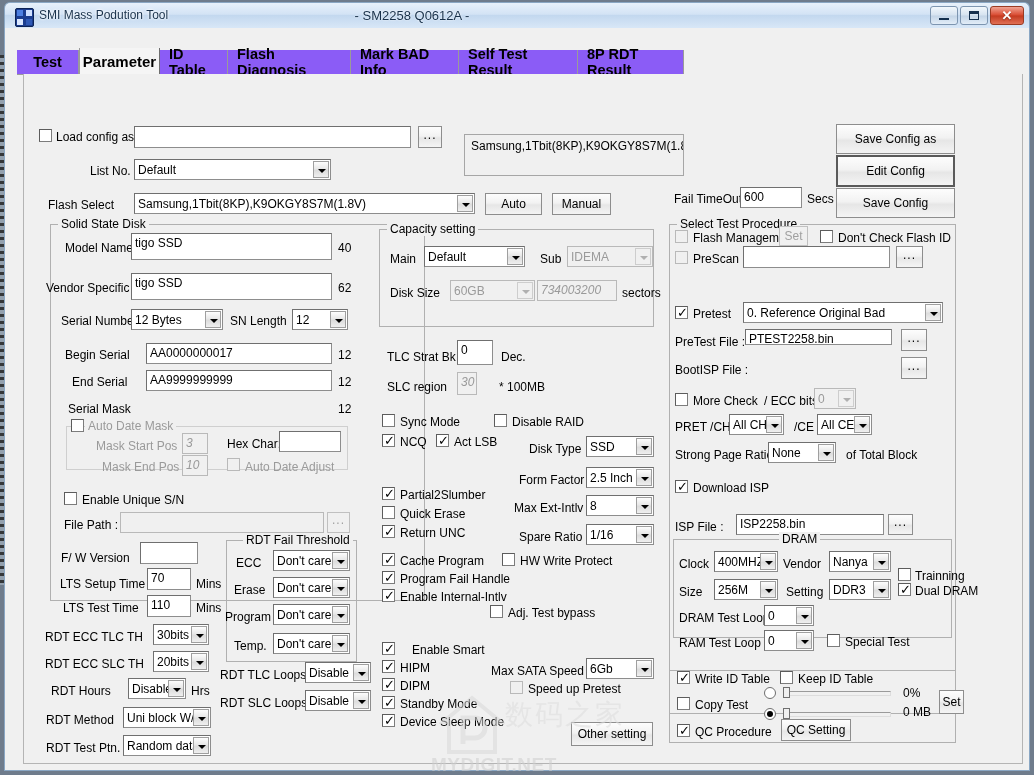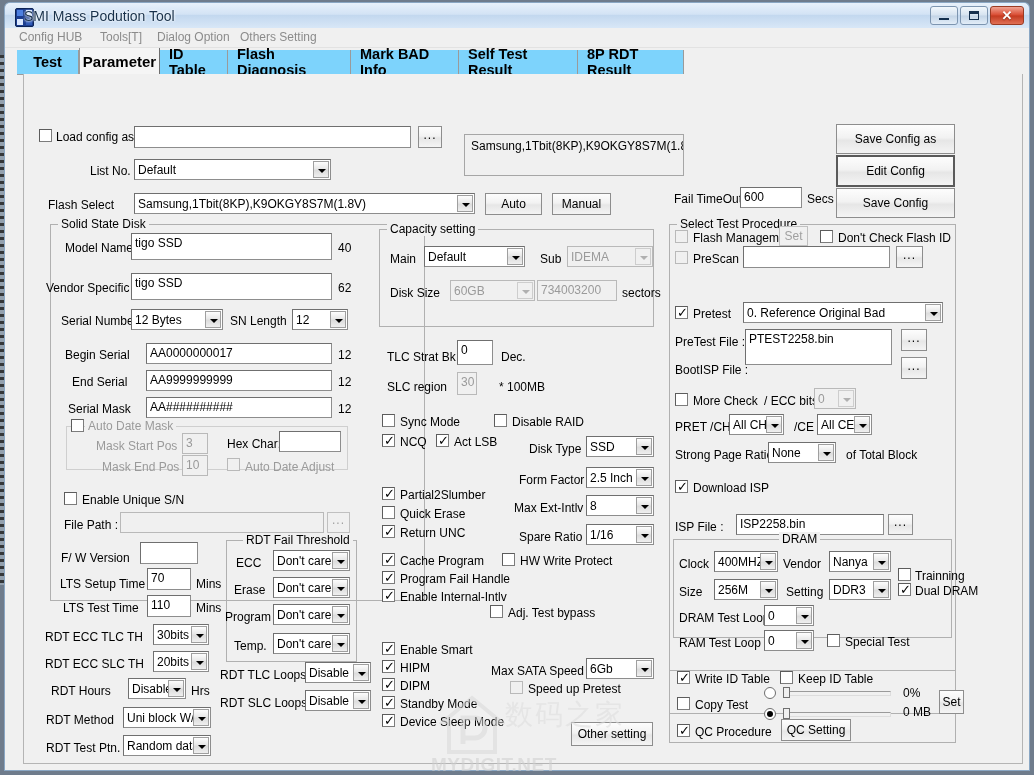--- a/index.html
+++ b/index.html
@@ -15,21 +15,21 @@
     box-sizing:border-box;
   }
   #titlebar{
     position:absolute;left:4px;top:2px;width:1026px;height:26px;
     background:linear-gradient(to bottom,#e8f1fb 0%,#d3e3f5 45%,#c3d8ef 50%,#d8e7f7 100%);
     border:1px solid #8aa7c4;border-bottom:none;
     border-top-left-radius:6px;border-top-right-radius:6px;
     box-sizing:border-box;
   }
   #titlebar .tbtext{
-    position:absolute;left:19px;top:5px;font-size:14px;color:#17304a;
+    position:absolute;left:34px;top:5px;font-size:12px;color:#17304a;
     text-shadow:0 0 2px #fff,0 0 3px #fff;white-space:nowrap;
   }
   #titlebar .tbsub{
     position:absolute;left:0;right:0;top:5px;text-align:center;
     font-size:13px;color:#17304a;text-shadow:0 0 2px #fff;
     padding-right:210px;
   }
   #appicon{
     position:absolute;left:10px;top:5px;width:17px;height:17px;
     background:#1b3d8f;border:1px solid #0c2355;border-radius:2px;
@@ -74,21 +74,21 @@
   }
   #menubar .mi{
     position:absolute;top:2px;font-size:12px;color:#8b8b8b;cursor:default;
   }
   
   #tabstrip{
     position:absolute;left:12px;top:20px;width:1000px;height:26px;
   }
   .tab{
     position:absolute;top:2px;height:24px;box-sizing:border-box;
-    background:#7dd3fc;
+    background:#8b5cf6;
     border-right:1px solid #9a9a9a;
     display:flex;align-items:center;justify-content:center;
     font-size:14.5px;font-weight:bold;color:#000;
     padding:0 9px;cursor:pointer;
   }
   .tab.active{
     top:0;height:26px;background:#f5f5f5;
     border-left:1px solid #9a9a9a;
     border-right:1px solid #6f6f6f;
     font-size:15px;
@@ -110,21 +110,21 @@
 
   
   .lbl{position:absolute;font-size:12px;color:#000;white-space:nowrap;}
   .lbl.dim{color:#9a9a9a;}
   .tf{
     position:absolute;box-sizing:border-box;height:20px;
     background:#fff;border:1px solid #8d8d8d;border-top-color:#6f6f6f;border-left-color:#6f6f6f;
     font-family:"Liberation Sans",sans-serif;font-size:12px;color:#000;
     padding:2px 3px;line-height:15px;white-space:nowrap;overflow:hidden;
   }
-  .tf.ro{background:#f0f0f0;color:#9a9a9a;border-color:#b9b9b9;}
+  .tf.ro{background:#f0f0f0;color:#9a9a9a;border-color:#b9b9b9;font-style:italic;}
   .tf.flat{border:1px solid #a6a6a6;}
   .cb{
     position:absolute;box-sizing:border-box;width:13px;height:13px;
     background:#fff;border:1px solid #7c7c7c;border-top-color:#5c5c5c;border-left-color:#5c5c5c;
     cursor:pointer;
   }
   .cb.dim{background:#f0f0f0;border-color:#b9b9b9;}
   .cb .tick{
     position:absolute;left:1px;top:-1px;font-size:13px;line-height:13px;color:#000;
     font-family:"DejaVu Sans",sans-serif;
@@ -200,43 +200,38 @@
   <div id="bgsliver"></div>
 
   <div id="titlebar">
     <div id="appicon">
       <div class="q1"></div>
         <div class="q2"></div>
         <div class="q3"></div>
         <div class="q4"></div>
     </div>
     <div class="tbtext">SMI Mass Podution Tool</div>
+    <div class="tbsub">- SM2258 Q0612A -</div>
     <div class="winbtn" id="btn-min">
       <div class="glyph">
           <div class="minbar"></div>
         </div>
     </div>
     <div class="winbtn" id="btn-max">
       <div class="glyph">
           <div class="maxbox"></div>
         </div>
     </div>
     <div class="winbtn" id="btn-close">
       <div class="glyph">✕</div>
     </div>
   </div>
 
   <div id="client">
 
-    <div id="menubar">
-      <div class="mi" style="left:14px">Config HUB</div>
-      <div class="mi" style="left:95px">Tools[T]</div>
-      <div class="mi" style="left:152px">Dialog Option</div>
-      <div class="mi" style="left:235px">Others Setting</div>
-    </div>
 
     <div id="tabstrip">
       <div class="tab" style="left:0px;width:62px">Test</div>
       <div class="tab active" style="left:62px;width:81px">Parameter</div>
       <div class="tab" style="left:143px;width:68px">ID Table</div>
       <div class="tab" style="left:211px;width:123px">Flash Diagnosis</div>
       <div class="tab" style="left:334px;width:108px">Mark BAD Info</div>
       <div class="tab" style="left:442px;width:119px">Self Test Result</div>
       <div class="tab" style="left:561px;width:106px">8P RDT Result</div>
     </div>
@@ -298,21 +293,20 @@
 
       <div class="lbl" style="left:41px;top:274px">Begin Serial</div>
       <div class="tf" style="left:122px;top:269px;width:186px;height:21px">AA0000000017</div>
       <div class="lbl" style="left:314px;top:274px">12</div>
 
       <div class="lbl" style="left:48px;top:301px">End Serial</div>
       <div class="tf" style="left:122px;top:296px;width:186px;height:21px">AA9999999999</div>
       <div class="lbl" style="left:314px;top:301px">12</div>
 
       <div class="lbl" style="left:44px;top:328px">Serial Mask</div>
-      <div class="tf" style="left:122px;top:323px;width:186px;height:21px">AA##########</div>
       <div class="lbl" style="left:314px;top:328px">12</div>
 
       <div class="group dim" style="left:42px;top:352px;width:282px;height:44px">
         <div class="gtitle" style="left:18px">Auto Date Mask</div>
       </div>
       <div class="cb" style="left:47px;top:345px"></div>
 
       <div class="lbl dim" style="left:72px;top:365px">Mask Start Pos</div>
       <div class="tf ro" style="left:158px;top:359px;width:26px;height:21px">3</div>
       <div class="lbl" style="left:203px;top:363px">Hex Char:</div>
@@ -475,21 +469,21 @@
       <div class="lbl" style="left:376px;top:516px">Enable Internal-Intlv</div>
 
       <div class="cb" style="left:478px;top:479px"></div>
       <div class="lbl" style="left:496px;top:480px">HW Write Protect</div>
       <div class="cb" style="left:466px;top:531px"></div>
       <div class="lbl" style="left:484px;top:532px">Adj. Test bypass</div>
 
       <div class="cb" style="left:358px;top:568px">
           <span class="tick">✓</span>
         </div>
-      <div class="lbl" style="left:376px;top:569px">Enable Smart</div>
+      <div class="lbl" style="left:388px;top:569px">Enable Smart</div>
       <div class="cb" style="left:358px;top:586px">
           <span class="tick">✓</span>
         </div>
       <div class="lbl" style="left:376px;top:587px">HIPM</div>
       <div class="cb" style="left:358px;top:604px">
           <span class="tick">✓</span>
         </div>
       <div class="lbl" style="left:376px;top:605px">DIPM</div>
       <div class="cb" style="left:358px;top:622px">
           <span class="tick">✓</span>
@@ -549,21 +543,21 @@
       <div class="cb" style="left:651px;top:232px">
           <span class="tick">✓</span>
         </div>
       <div class="lbl" style="left:669px;top:233px">Pretest</div>
       <div class="combo" style="left:719px;top:228px;width:200px">
         <span>0. Reference Original Bad</span>
         <span class="arrow"></span>
       </div>
 
       <div class="lbl" style="left:651px;top:261px">PreTest File :</div>
-      <div class="tf" style="left:721px;top:255px;width:147px;height:36px">PTEST2258.bin</div>
+      <div class="tf" style="left:721px;top:255px;width:147px;height:16px">PTEST2258.bin</div>
       <div class="btn dots" style="left:877px;top:255px;width:26px;height:22px">...</div>
 
       <div class="lbl" style="left:651px;top:289px">BootISP File :</div>
       <div class="btn dots" style="left:877px;top:283px;width:26px;height:22px">...</div>
 
       <div class="cb" style="left:651px;top:319px"></div>
       <div class="lbl" style="left:669px;top:320px">More Check</div>
       <div class="lbl" style="left:740px;top:320px">/ ECC bits</div>
       <div class="combo ro" style="left:790px;top:314px;width:42px">
         <span>0</span>

